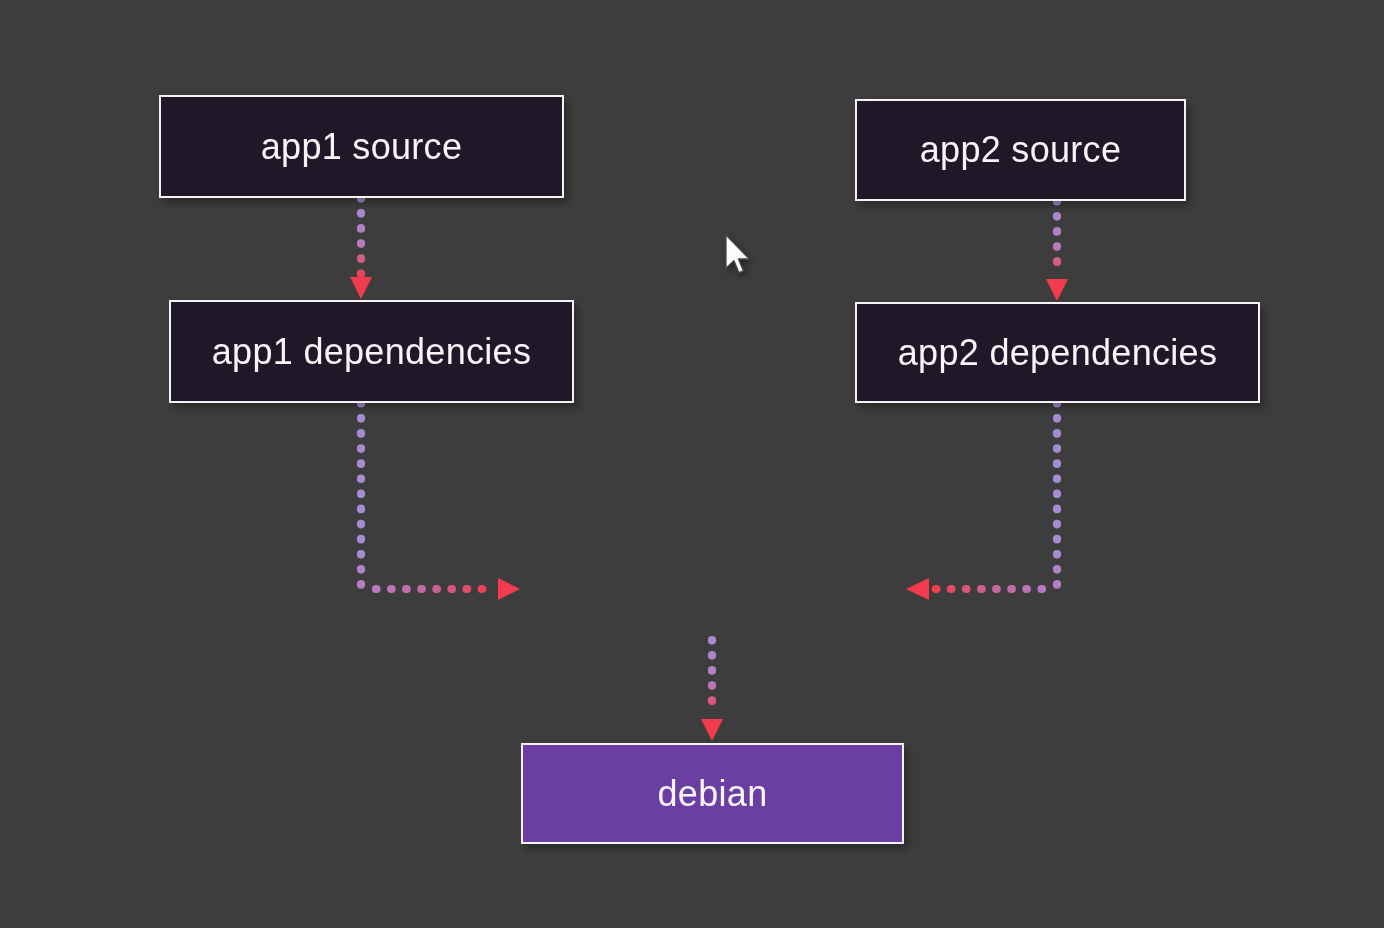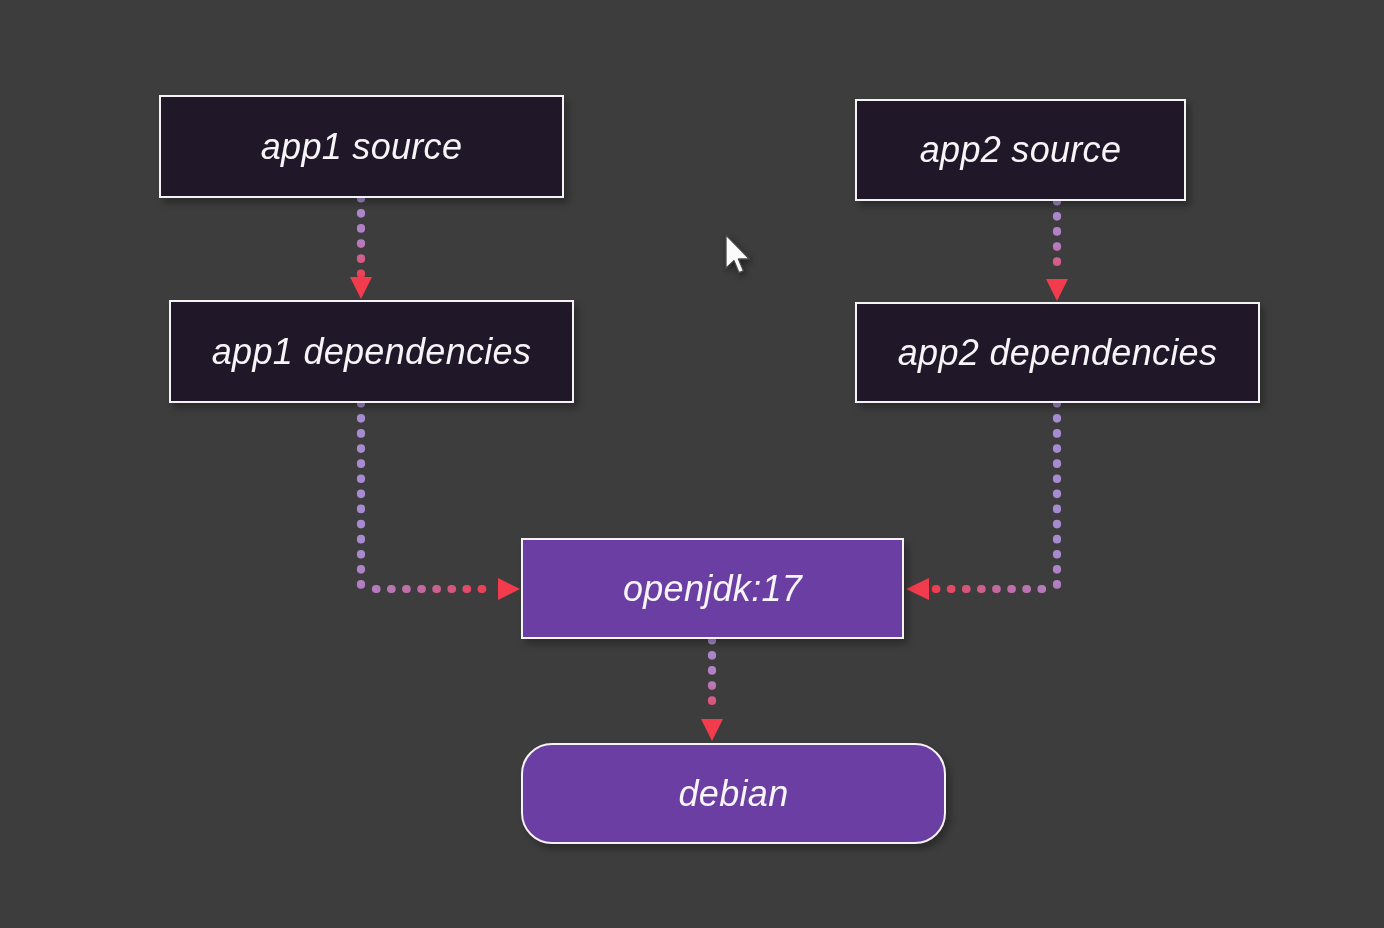--- a/index.html
+++ b/index.html
@@ -9,36 +9,35 @@
   }
   .stage {
     position: relative; width: 1384px; height: 928px;
     background: var(--background, #3e3d3e);
   }
   .node {
     position: absolute; box-sizing: border-box;
     border: 2.5px solid var(--node-border, #f4f2f5);
     display: flex; align-items: center; justify-content: center;
     box-shadow: 4px 5px 7px rgba(0,0,0,0.30);
-    font-style: italic;
   }
   .node.dark   { background: var(--node-dark-fill, #201829); }
   .node.purple { background: var(--node-purple-fill, #6b3ea3); }
   .node-label {
     color: var(--node-text, #f7f5f8);
     font-size: 36px; font-weight: 400; letter-spacing: 0.3px;
     white-space: nowrap;
   }
   
   #n-app1-source       { left: 159px; top:  95px; width: 405px; height: 103px; }
   #n-app1-dependencies { left: 169px; top: 300px; width: 405px; height: 103px; }
   #n-app2-source       { left: 855px; top:  99px; width: 331px; height: 102px; }
   #n-app2-dependencies { left: 855px; top: 302px; width: 405px; height: 101px; }
   #n-openjdk           { left: 521px; top: 538px; width: 383px; height: 101px; }
-  #n-debian            { left: 521px; top: 743px; width: 425px; height: 101px; border-radius: 31px; }
+  #n-debian            { left: 521px; top: 743px; width: 383px; height: 101px; }
 
   svg.edges {
     position: absolute; left: 0; top: 0; width: 1384px; height: 928px;
     pointer-events: none;
   }
   .dots {
     fill: none; stroke-width: 8.2;
     stroke-linecap: round; stroke-dasharray: 0.5 14.6;
   }
   .arrowhead { fill: var(--edge-red, #f23b4c); }
@@ -127,23 +126,20 @@
   </div>
   <div class="node dark" id="n-app2-source">
     <span class="node-label">app2 source</span>
   </div>
   <div class="node dark" id="n-app1-dependencies">
     <span class="node-label">app1 dependencies</span>
   </div>
   <div class="node dark" id="n-app2-dependencies">
     <span class="node-label">app2 dependencies</span>
   </div>
-  <div class="node purple" id="n-openjdk">
-    <span class="node-label">openjdk:17</span>
-  </div>
   <div class="node purple" id="n-debian">
     <span class="node-label">debian</span>
   </div>
 
   <svg class="cursor-svg" width="1384" height="928" viewBox="0 0 1384 928" xmlns="http://www.w3.org/2000/svg">
     <polygon transform="translate(726,235)" points="0,0 0,33.1 7.9,25.6 13,37.7 17.4,35.8 12.4,24 23.3,24" fill="#fbfbfb" stroke="#4a4a4a" stroke-width="1.3" stroke-linejoin="round"></polygon>
   </svg>
 
 </div>
 

